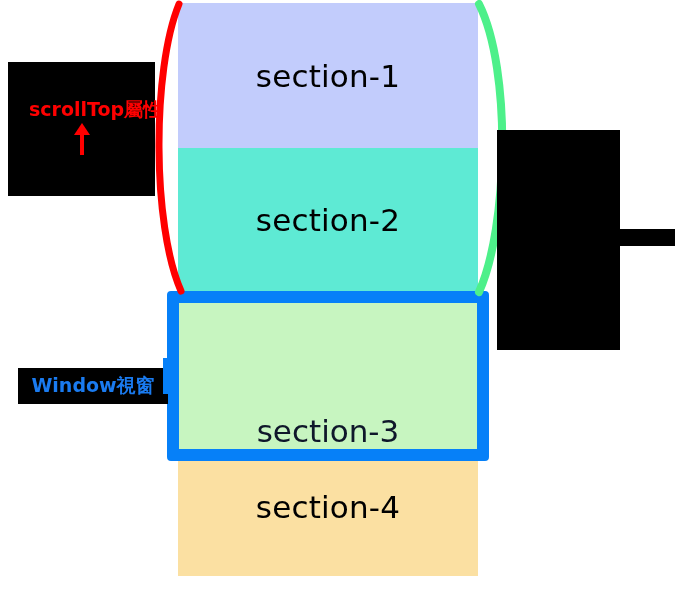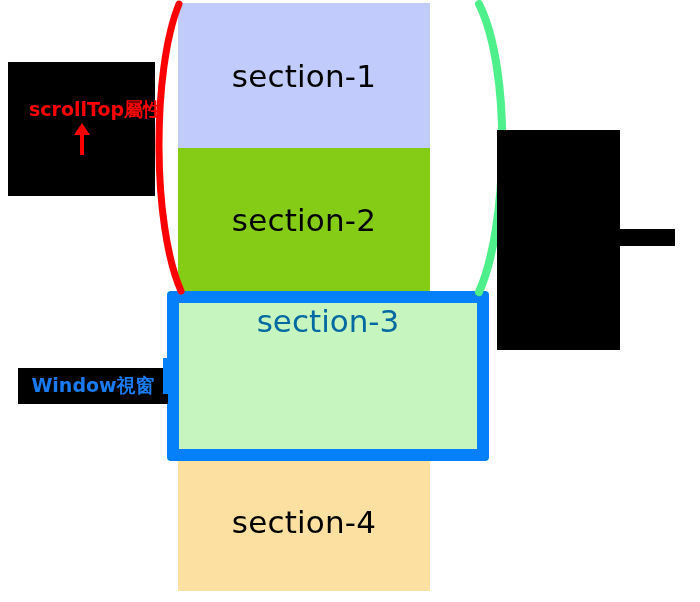--- a/index.html
+++ b/index.html
@@ -16,33 +16,33 @@
     width: 700px;
     height: 602px;
     background: #ffffff;
     overflow: hidden;
   }
 
   
   .section {
     position: absolute;
     left: 178px;
-    width: 252px;
+    width: 300px;
     display: flex;
     align-items: center;
     justify-content: center;
     color: #000000;
     font-size: 31px;
     font-weight: 400;
     letter-spacing: 0.2px;
     box-sizing: border-box;
   }
   #section-1 { top: 3px;   height: 145px; }
   #section-2 { top: 148px; height: 143px; }
-  #section-4 { top: 452px; height: 139px; }
+  #section-4 { top: 437px; height: 139px; }
 
   
   #window-frame {
     position: absolute;
     left: 167px;
     top: 291px;
     width: 322px;
     height: 170px;
     border: 12px solid #0680f8;
     border-radius: 4px;
@@ -51,24 +51,24 @@
   }
   #section-3 {
     position: absolute;
     left: 0;
     top: 0;
     right: 0;
     bottom: 0;
     width: auto;
     height: auto;
     display: flex;
-    align-items: flex-start;
+    align-items: flex-end;
     justify-content: center;
     font-size: 31px;
-    color: #0369a1;
+    color: #0f172a;
   }
 
   
   .arc-svg {
     position: absolute;
     top: 0;
     left: 0;
     width: 700px;
     height: 602px;
     pointer-events: none;
@@ -160,21 +160,21 @@
 </style>
 </head>
 <body>
 
 <div id="stage">
 
   <div class="section" id="section-1" style="background:#c2ccfc;">
     <span>section-1</span>
   </div>
 
-  <div class="section" id="section-2" style="background:#84cc16;">
+  <div class="section" id="section-2" style="background:#5eead4;">
     <span>section-2</span>
   </div>
 
   <div class="section" id="section-4" style="background:#fbe0a2;">
     <span>section-4</span>
   </div>
 
   <div id="window-frame">
     <div id="section-3">
       <span>section-3</span>

